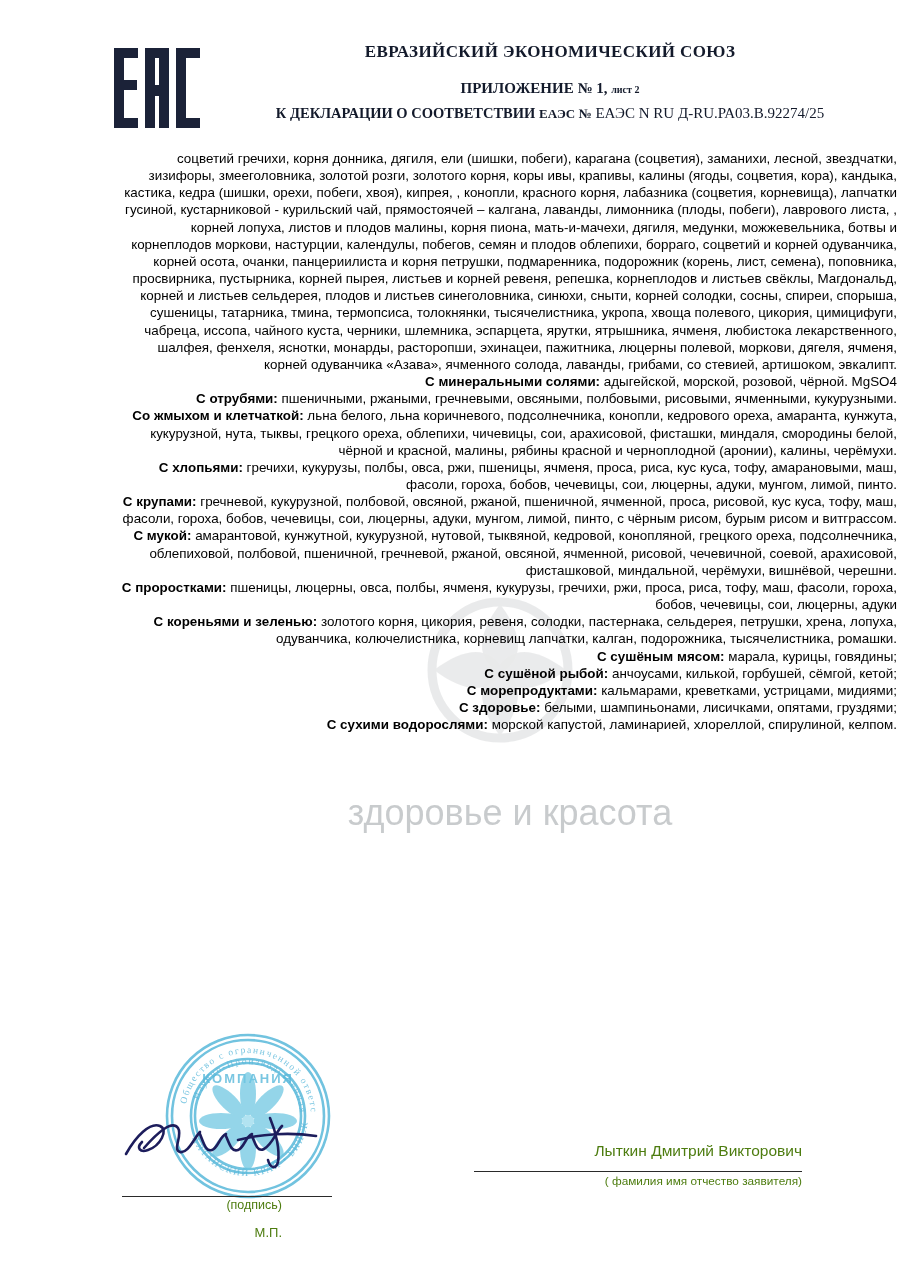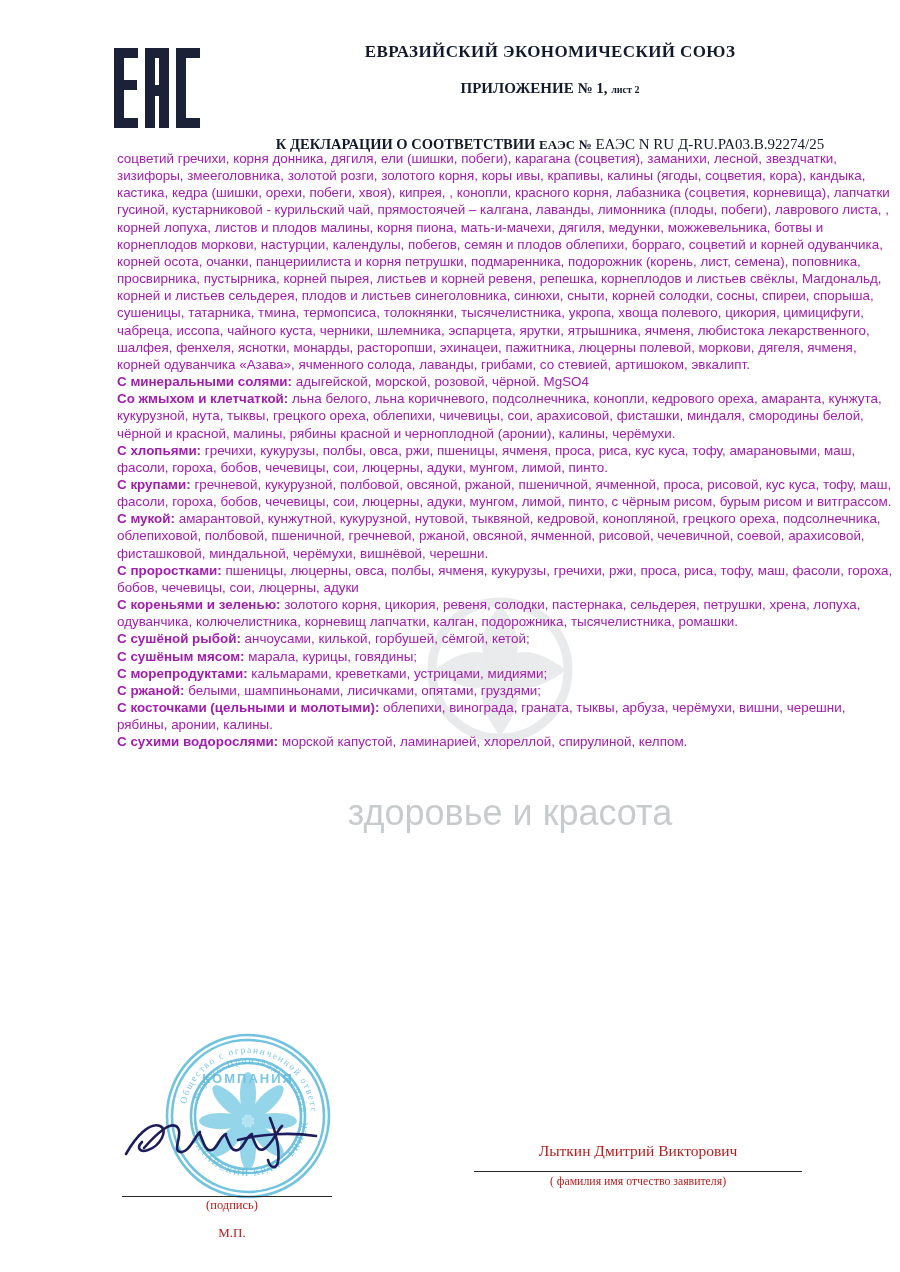--- a/index.html
+++ b/index.html
@@ -105,21 +105,20 @@
     font-weight: 700;
   }
   #hdr-app .thin {
     font-weight: 700;
     font-size: 10px;
   }
   #hdr-decl {
     top: 105px;
     font-size: 14.5px;
     font-weight: 700;
-    margin-top: 31px;
   }
   #hdr-decl .num {
     font-weight: 700;
     font-size: 13px;
     letter-spacing: 0.1px;
   }
   #hdr-decl .numbig {
     font-weight: 400;
     font-size: 15px;
     font-family: "Liberation Serif", serif;
@@ -128,22 +127,22 @@
   
   #body-text {
     position: absolute;
     left: 117px;
     top: 150px;
     width: 780px;
     z-index: 2;
     font-family: "Liberation Sans", sans-serif;
     font-size: 13.4px;
     line-height: 17.15px;
-    color: #a21caf;
-    text-align: left;
+    color: #000000;
+    text-align: right;
   }
   #body-text p {
     margin: 0;
     padding: 0;
     white-space: normal;
   }
   #body-text p.para {
     margin: 0;
   }
   .lbl {
@@ -184,24 +183,24 @@
     top: 166px;
     width: 210px;
   }
   #rule-right {
     left: 474px;
     top: 141px;
     width: 328px;
   }
   .sig-cap {
     position: absolute;
-    font-family: Liberation Serif, serif;
+    font-family: Liberation Sans, sans-serif;
     font-size: 12.5px;
-    color: #b91c1c;
-    text-align: center;
+    color: #4d7c0f;
+    text-align: right;
   }
   #cap-podpis {
     left: 182px;
     top: 168px;
     width: 100px;
   }
   #cap-mp {
     left: 182px;
     top: 195px;
     width: 100px;
@@ -266,31 +265,31 @@
       <span>К ДЕКЛАРАЦИИ О СООТВЕТСТВИИ</span>
       <span class="num">ЕАЭС №</span>
       <span class="numbig">ЕАЭС N RU Д-RU.РА03.В.92274/25</span>
     </div>
   </div>
 
   <div id="body-text">
     <p class="para">соцветий гречихи, корня донника, дягиля, ели (шишки, побеги), карагана (соцветия), заманихи, лесной, звездчатки, зизифоры, змееголовника, золотой розги, золотого корня, коры ивы, крапивы,  калины (ягоды, соцветия, кора), кандыка, кастика, кедра (шишки, орехи, побеги, хвоя), кипрея, , конопли,  красного корня, лабазника (соцветия, корневища), лапчатки гусиной, кустарниковой - курильский чай, прямостоячей – калгана, лаванды, лимонника (плоды, побеги), лаврового листа, , корней лопуха, листов и плодов малины, корня пиона, мать-и-мачехи, дягиля, медунки, можжевельника, ботвы и корнеплодов моркови, настурции, календулы, побегов, семян и плодов облепихи, борраго, соцветий и корней одуванчика, корней осота, очанки, панцериилиста и корня петрушки, подмаренника,  подорожник (корень, лист, семена), поповника, просвирника, пустырника, корней пырея, листьев и корней ревеня, репешка, корнеплодов и листьев свёклы, Магдональд, корней и листьев сельдерея, плодов и листьев синеголовника, синюхи, сныти, корней солодки, сосны, спиреи, спорыша, сушеницы, татарника, тмина, термопсиса, толокнянки, тысячелистника, укропа, хвоща полевого, цикория, цимицифуги, чабреца, иссопа, чайного куста, черники, шлемника, эспарцета, ярутки, ятрышника, ячменя, любистока лекарственного, шалфея, фенхеля, яснотки, монарды, расторопши, эхинацеи, пажитника, люцерны полевой, моркови, дягеля, ячменя, корней одуванчика «Азава», ячменного солода, лаванды, грибами, со стевией, артишоком, эвкалипт.</p>
     <div id="sections-host">
         <p class="para"><span class="lbl">С минеральными солями:</span><span> адыгейской, морской, розовой, чёрной. MgSO4</span></p>
+        <p class="para"><span class="lbl">С отрубями:</span><span> пшеничными, ржаными, гречневыми, овсяными, полбовыми,  рисовыми, ячменными, кукурузными.</span></p>
         <p class="para"><span class="lbl">Со жмыхом и клетчаткой:</span><span> льна белого, льна коричневого, подсолнечника, конопли, кедрового ореха, амаранта, кунжута, кукурузной, нута, тыквы, грецкого ореха, облепихи, чичевицы, сои,  арахисовой,  фисташки, миндаля, смородины белой, чёрной и красной, малины, рябины красной и черноплодной (аронии), калины, черёмухи.</span></p>
         <p class="para"><span class="lbl">С хлопьями:</span><span> гречихи, кукурузы, полбы, овса, ржи, пшеницы, ячменя, проса, риса, кус куса, тофу, амарановыми, маш, фасоли, гороха, бобов, чечевицы, сои, люцерны, адуки, мунгом, лимой, пинто.</span></p>
         <p class="para"><span class="lbl">С крупами:</span><span> гречневой, кукурузной, полбовой, овсяной, ржаной, пшеничной, ячменной, проса, рисовой, кус куса, тофу, маш, фасоли, гороха, бобов, чечевицы, сои, люцерны, адуки, мунгом, лимой, пинто, с чёрным рисом, бурым рисом и витграссом.</span></p>
         <p class="para"><span class="lbl">С мукой:</span><span> амарантовой, кунжутной, кукурузной, нутовой, тыквяной, кедровой, конопляной, грецкого ореха, подсолнечника, облепиховой, полбовой, пшеничной, гречневой, ржаной, овсяной, ячменной, рисовой, чечевичной, соевой,  арахисовой,  фисташковой, миндальной, черёмухи, вишнёвой, черешни.</span></p>
         <p class="para"><span class="lbl">С проростками:</span><span> пшеницы, люцерны, овса, полбы, ячменя, кукурузы, гречихи, ржи, проса, риса, тофу, маш, фасоли, гороха, бобов, чечевицы, сои, люцерны, адуки</span></p>
         <p class="para"><span class="lbl">С кореньями и зеленью:</span><span> золотого корня, цикория, ревеня, солодки,  пастернака, сельдерея, петрушки, хрена, лопуха, одуванчика, колючелистника,  корневищ лапчатки, калган, подорожника, тысячелистника, ромашки.</span></p>
+        <p class="para"><span class="lbl">С сушёным мясом:</span><span> марала, курицы, говядины;</span></p>
         <p class="para"><span class="lbl">С сушёной рыбой:</span><span> анчоусами, килькой, горбушей, сёмгой, кетой;</span></p>
-        <p class="para"><span class="lbl">С сушёным мясом:</span><span> марала, курицы, говядины;</span></p>
         <p class="para"><span class="lbl">С морепродуктами:</span><span> кальмарами, креветками, устрицами, мидиями;</span></p>
-        <p class="para"><span class="lbl">С ржаной:</span><span> белыми, шампиньонами, лисичками, опятами, груздями;</span></p>
-        <p class="para"><span class="lbl">С косточками (цельными и молотыми):</span><span> облепихи, винограда, граната, тыквы, арбуза, черёмухи, вишни, черешни, рябины, аронии, калины.</span></p>
+        <p class="para"><span class="lbl">С здоровье:</span><span> белыми, шампиньонами, лисичками, опятами, груздями;</span></p>
         <p class="para"><span class="lbl">С сухими водорослями:</span><span> морской капустой, ламинарией, хлореллой,  спирулиной,  келпом.</span></p>
       </div>
   </div>
 
   <div id="sig-block">
 
     <svg id="stamp" viewBox="0 0 170 170" xmlns="http://www.w3.org/2000/svg">
       <defs>
         <path id="arcTop" d="M 22 85 A 63 63 0 0 1 148 85"></path>
         <path id="arcTop2" d="M 33 85 A 52 52 0 0 1 137 85"></path>

